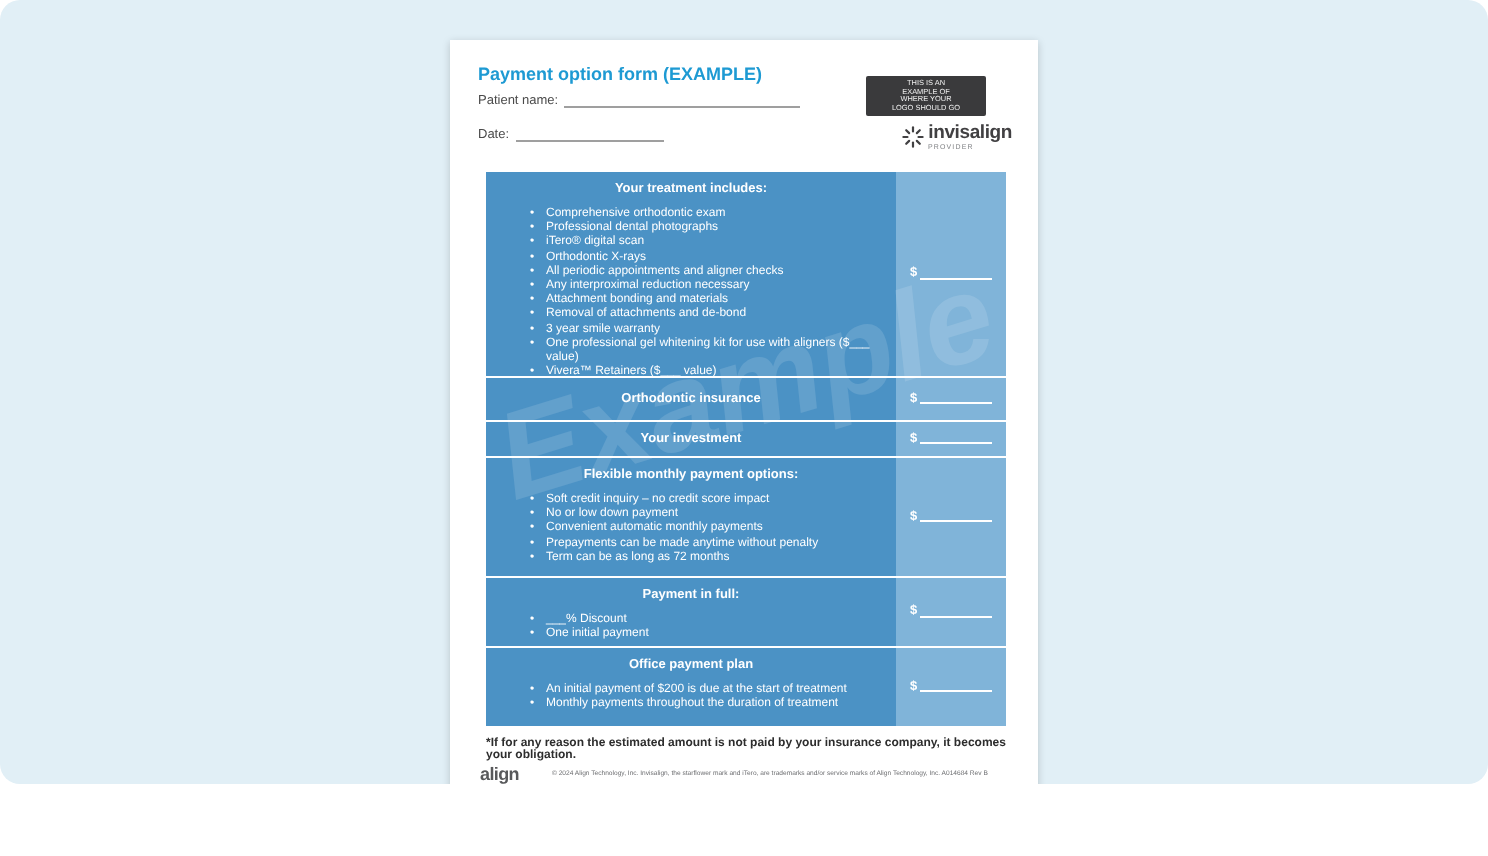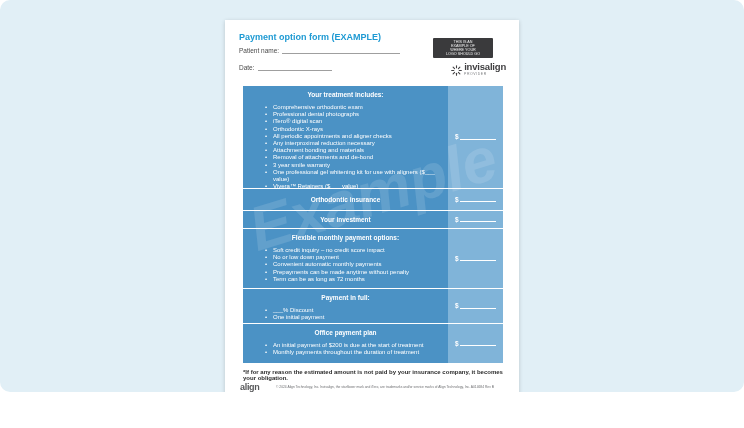--- a/index.html
+++ b/index.html
@@ -16,21 +16,21 @@
   .field-row .label { white-space:nowrap; margin-right:3px; }
   .field-line { display:inline-block; border-bottom:1px solid #9f9f9f; height:7px; }
   .patient-row { top:27px; } .patient-row .field-line { width:118px; }
   .date-row { top:44px; } .date-row .field-line { width:74px; }
 
   .logo-box { position:absolute; left:208px; top:18px; width:60px; height:20px; background:#3a3a3c;
               display:flex; align-items:center; justify-content:center; border-radius:1px; overflow:hidden; }
   .logo-box .inner { width:150%; font-size:6px; transform:scale(0.62); transform-origin:center;
                      color:#f2f2f2; text-align:center; line-height:6.5px; letter-spacing:0; }
 
-  .brand { position:absolute; right:13px; top:42px; display:flex; align-items:center; }
+  .brand { position:absolute; right:13px; top:42px; display:flex; align-items:flex-start; }
   .brand svg { margin-top:1px; margin-right:2px; }
   .brand .wordwrap { display:flex; flex-direction:column; }
   .brand .word { font-size:9.5px; font-weight:bold; color:#414042; letter-spacing:-0.2px; line-height:9px; }
   .brand .tag { font-size:6px; transform:scale(0.58); transform-origin:0 0; color:#808285; letter-spacing:1px; margin-top:1px; }
 
   .ptable { position:absolute; left:18px; top:66px; width:260px; height:277px; overflow:hidden; }
   .row { display:flex; width:100%; }
   .row + .row { border-top:1px solid rgba(255,255,255,0.9); }
   .row-main { flex:1; background:#4b92c5; display:flex; flex-direction:column; padding:5px 8px 4px 8px; overflow:hidden; }
   .row-amount { width:55px; background:#80b4d9; display:flex; align-items:center; padding-left:7px; }

